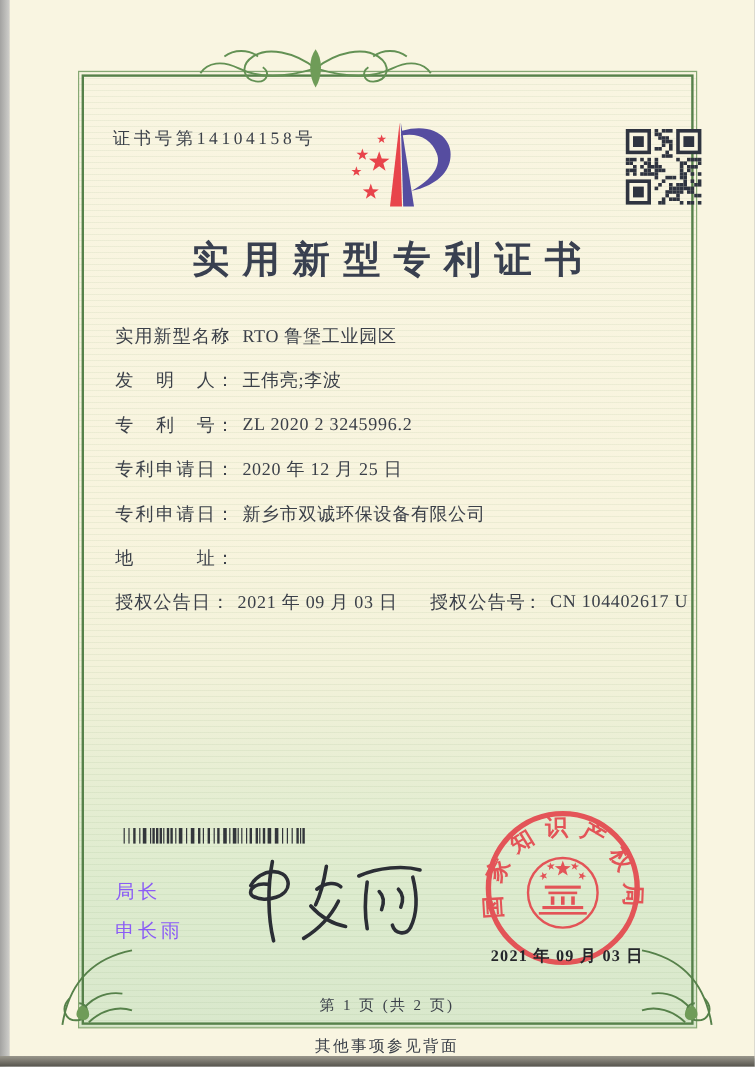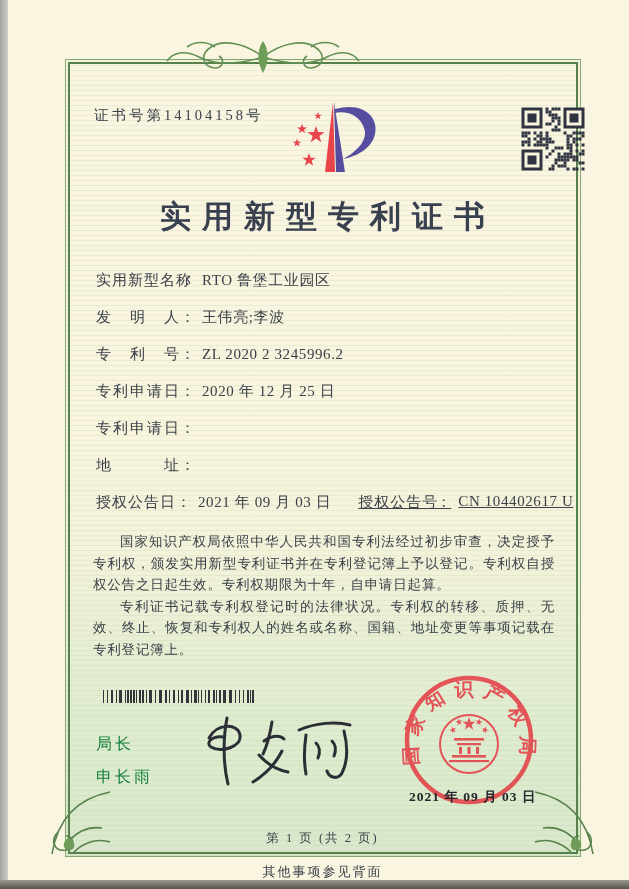--- a/index.html
+++ b/index.html
@@ -20,28 +20,28 @@
   .orn{position:absolute;}
   .content{position:absolute;inset:0;}
   .cert-no{position:absolute;left:86px;top:106px;font-size:14.5px;letter-spacing:3px;color:#3b4049;}
   .title{position:absolute;left:0;width:629px;top:196px;text-align:center;
         font-size:31px;font-weight:bold;color:#394050;letter-spacing:11px;text-indent:11px;}
   .fields{position:absolute;left:88px;top:262px;width:470px;font-size:15px;color:#3b4049;}
   .frow{height:37px;display:flex;align-items:center;white-space:nowrap;}
   .flabel{display:inline-block;width:84px;text-align:justify;text-align-last:justify;letter-spacing:1px;}
   .fcolon{margin:0 7px 0 0;}
   .fvalue{letter-spacing:0.6px;}
-  .fgroup2{margin-left:27px;display:inline-flex;text-decoration:underline;}
+  .fgroup2{margin-left:27px;display:inline-flex;align-items:center;}
   .fgroup2 .flabel{width:78px;}
   .paras{position:absolute;left:85px;top:531px;width:462px;font-size:13.5px;line-height:21.5px;
         color:#3b4049;text-align:justify;letter-spacing:0.8px;}
   .paras p{margin:0;text-indent:2em;}
   .barcode{position:absolute;left:95px;top:690px;width:158px;height:13px;display:flex;align-items:stretch;}
   .barcode i{display:block;height:100%;background:#33363b;}
-  .director{position:absolute;left:88px;top:727px;font-size:16px;color:#15803d;letter-spacing:3px;line-height:33px;}
+  .director{position:absolute;left:88px;top:727px;font-size:16px;color:#8b5cf6;letter-spacing:3px;line-height:33px;}
   .sig{position:absolute;left:185px;top:710px;}
   .seal{position:absolute;left:393px;top:672px;opacity:0.93;}
   .seal-date{position:absolute;left:401px;top:788px;font-size:13.5px;color:#24262b;letter-spacing:1px;font-weight:bold;z-index:3;}
   .page-num{position:absolute;left:0;width:629px;top:830px;text-align:center;font-size:12.5px;color:#3b4049;letter-spacing:2px;}
   .back-note{position:absolute;left:0;width:629px;top:863px;text-align:center;font-size:13px;color:#3b4049;letter-spacing:2px;}
   .qr{position:absolute;left:512px;top:106px;}
   .logo{position:absolute;left:281px;top:100px;}
 </style>
 </head>
 <body>
@@ -249,41 +249,38 @@
             <span class="fvalue">ZL 2020 2 3245996.2</span>
         </div>
         <div class="frow">
           <span class="flabel">专利申请日</span>
             <span class="fcolon">：</span>
             <span class="fvalue">2020 年 12 月 25 日</span>
         </div>
         <div class="frow">
           <span class="flabel">专利申请日</span>
             <span class="fcolon">：</span>
+            <span class="fvalue">新乡市双诚环保设备有限公司</span>
         </div>
         <div class="frow">
           <span class="flabel">地址</span>
             <span class="fcolon">：</span>
         </div>
         <div class="frow">
           <span class="flabel">授权公告日</span>
             <span class="fcolon">：</span>
             <span class="fvalue">2021 年 09 月 03 日</span>
           <span class="fgroup2">
             <span class="flabel">授权公告号</span>
               <span class="fcolon">：</span>
               <span class="fvalue">CN 104402617 U</span>
           </span>
         </div>
       </div>
 
-      <div class="paras">
-        <p>国家知识产权局依照中华人民共和国专利法经过初步审查，决定授予专利权，颁发实用新型专利证书并在专利登记簿上予以登记。专利权自授权公告之日起生效。专利权期限为十年，自申请日起算。</p>
-        <p>专利证书记载专利权登记时的法律状况。专利权的转移、质押、无效、终止、恢复和专利权人的姓名或名称、国籍、地址变更等事项记载在专利登记簿上。</p>
-      </div>
 
       <div id="barcode" class="barcode">
           <i style="width: 1px; margin-right: 3px;"></i>
           <i style="width: 1px; margin-right: 3px;"></i>
           <i style="width: 2px; margin-right: 3px;"></i>
           <i style="width: 1px; margin-right: 2px;"></i>
           <i style="width: 3px; margin-right: 3px;"></i>
           <i style="width: 1px; margin-right: 1px;"></i>
           <i style="width: 2px; margin-right: 1px;"></i>
           <i style="width: 2px; margin-right: 1px;"></i>

